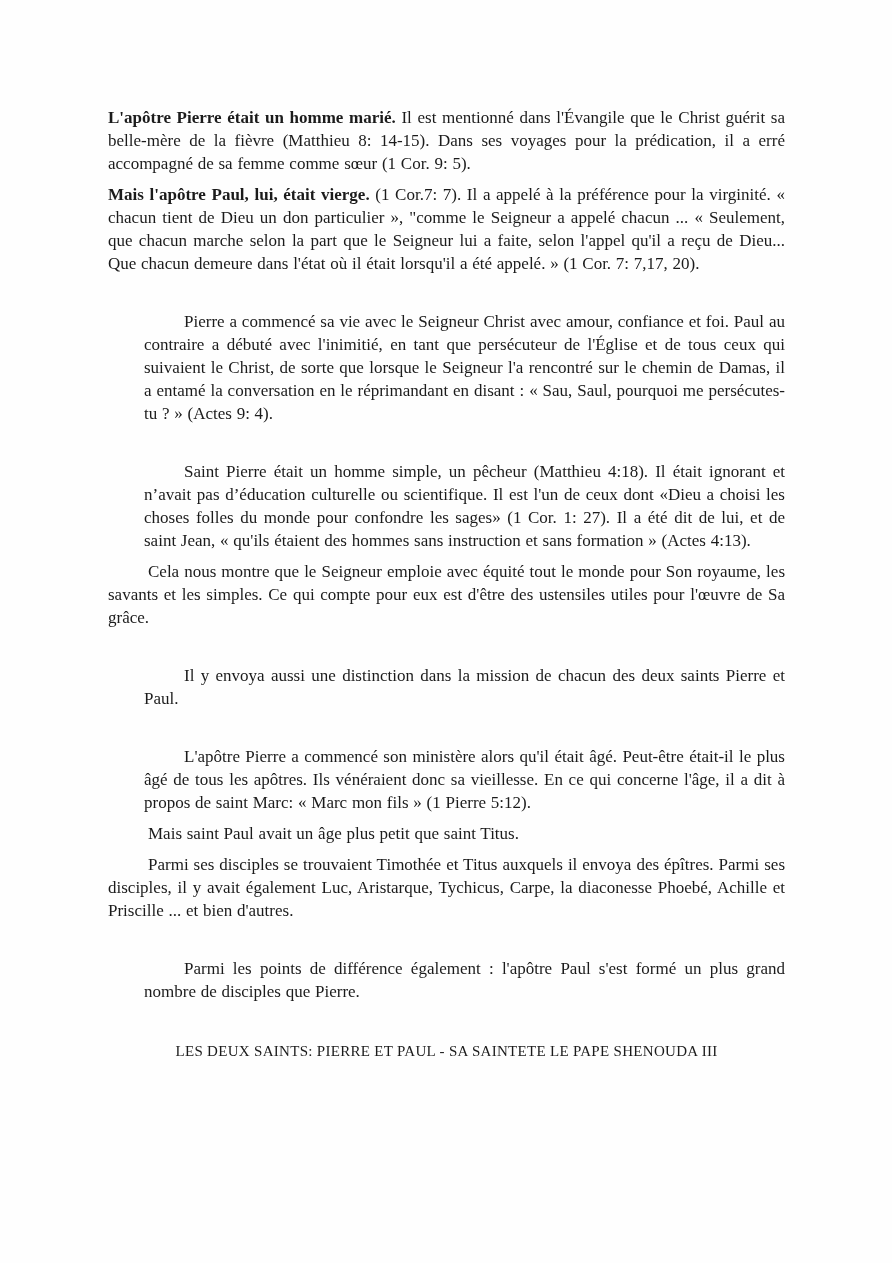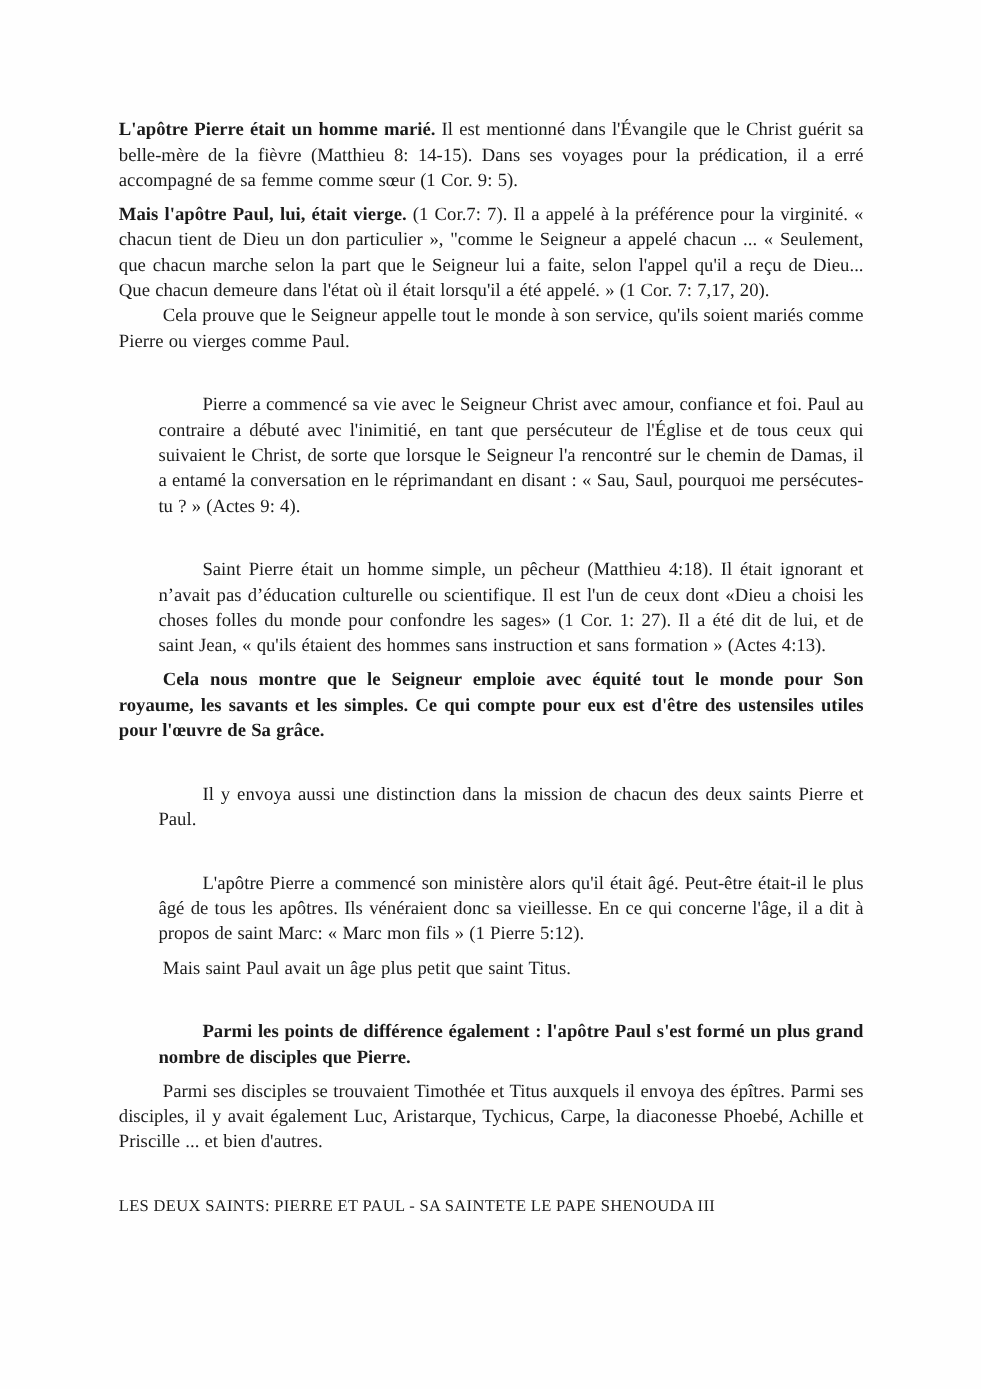--- a/index.html
+++ b/index.html
@@ -37,57 +37,56 @@
     margin-top: 0;
   }
   .para.gap {
     margin-top: 35px;
     margin-left: 36px;
   }
   .para.indent {
     text-indent: 40px;
   }
   .para.bold-para {
-    font-weight: bold;
+    font-weight: normal;
   }
   .lead {
     font-weight: bold;
   }
   .footer {
     margin-top: 38px;
     font-size: 15px;
     line-height: 20px;
     letter-spacing: 0.3px;
-    text-align: left;
+    text-align: center;
   }
 </style>
 </head>
 <body>
 
 <div class="page">
 
   <p class="para first"><span class="lead">L'apôtre Pierre était un homme marié.</span><span> Il est mentionné dans l'Évangile que le Christ guérit sa belle-mère de la fièvre (Matthieu 8: 14-15). Dans ses voyages pour la prédication, il a erré accompagné de sa femme comme sœur (1 Cor. 9: 5).</span></p>
 
   <p class="para"><span class="lead">Mais l'apôtre Paul, lui, était vierge.</span><span> (1 Cor.7: 7). Il a appelé à la préférence pour la virginité. « chacun tient de Dieu un don particulier », "comme le Seigneur a appelé chacun ... « Seulement, que chacun marche selon la part que le Seigneur lui a faite, selon l'appel qu'il a reçu de Dieu... Que chacun demeure dans l'état où il était lorsqu'il a été appelé. » (1 Cor. 7: 7,17, 20).</span></p>
 
-  <p class="para tight indent">Cela prouve que le Seigneur appelle tout le monde à son service, qu'ils soient mariés comme Pierre ou vierges comme Paul.</p>
 
   <p class="para gap indent">Pierre a commencé sa vie avec le Seigneur Christ avec amour, confiance et foi. Paul au contraire a débuté avec l'inimitié, en tant que persécuteur de l'Église et de tous ceux qui suivaient le Christ, de sorte que lorsque le Seigneur l'a rencontré sur le chemin de Damas, il a entamé la conversation en le réprimandant en disant : « Sau, Saul, pourquoi me persécutes-tu ? » (Actes 9: 4).</p>
 
   <p class="para gap indent">Saint Pierre était un homme simple, un pêcheur (Matthieu 4:18). Il était ignorant et n’avait pas d’éducation culturelle ou scientifique. Il est l'un de ceux dont «Dieu a choisi les choses folles du monde pour confondre les sages» (1 Cor. 1: 27). Il a été dit de lui, et de saint Jean, « qu'ils étaient des hommes sans instruction et sans formation » (Actes 4:13).</p>
 
 
   <p class="para indent bold-para">Cela nous montre que le Seigneur emploie avec équité tout le monde pour Son royaume, les savants et les simples. Ce qui compte pour eux est d'être des ustensiles utiles pour l'œuvre de Sa grâce.</p>
 
   <p class="para gap indent">Il y envoya aussi une distinction dans la mission de chacun des deux saints Pierre et Paul.</p>
 
   <p class="para gap indent">L'apôtre Pierre a commencé son ministère alors qu'il était âgé. Peut-être était-il le plus âgé de tous les apôtres. Ils vénéraient donc sa vieillesse. En ce qui concerne l'âge, il a dit à propos de saint Marc: « Marc mon fils » (1 Pierre 5:12).</p>
 
   <p class="para indent">Mais saint Paul avait un âge plus petit que saint Titus.</p>
 
+  <p class="para indent">Parmi ses disciples se trouvaient Timothée et Titus auxquels il envoya des épîtres. Parmi ses disciples, il y avait également Luc, Aristarque, Tychicus, Carpe, la diaconesse Phoebé, Achille et Priscille ... et bien d'autres.</p>
+
   <p class="para gap indent bold-para">Parmi les points de différence également : l'apôtre Paul s'est formé un plus grand nombre de disciples que Pierre.</p>
-
-  <p class="para indent">Parmi ses disciples se trouvaient Timothée et Titus auxquels il envoya des épîtres. Parmi ses disciples, il y avait également Luc, Aristarque, Tychicus, Carpe, la diaconesse Phoebé, Achille et Priscille ... et bien d'autres.</p>
 
 
   <div class="footer">LES DEUX SAINTS: PIERRE ET PAUL - SA SAINTETE LE PAPE SHENOUDA III</div>
 
 </div>
 
 </body></html>

